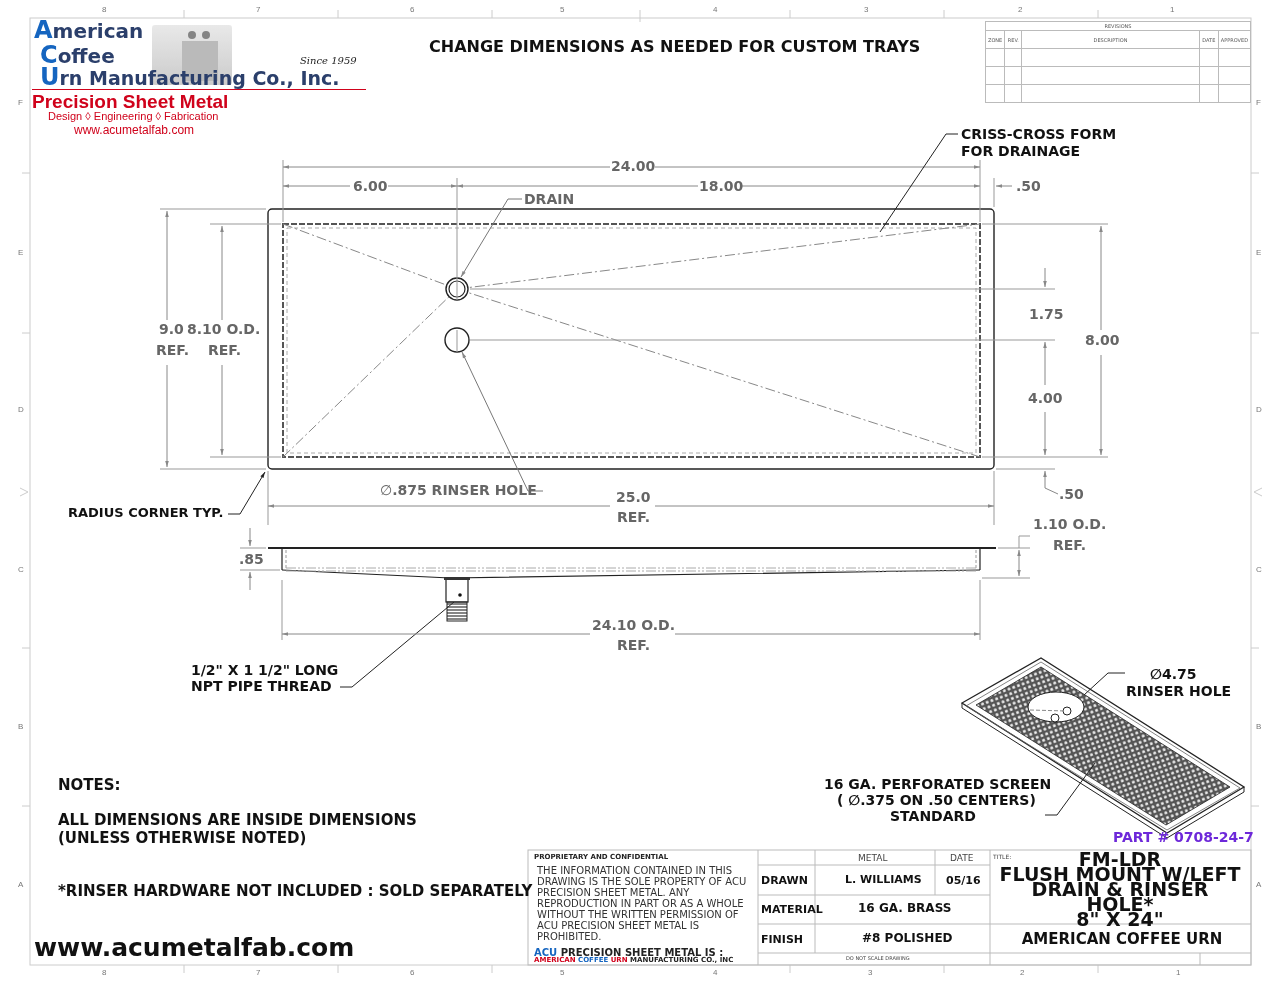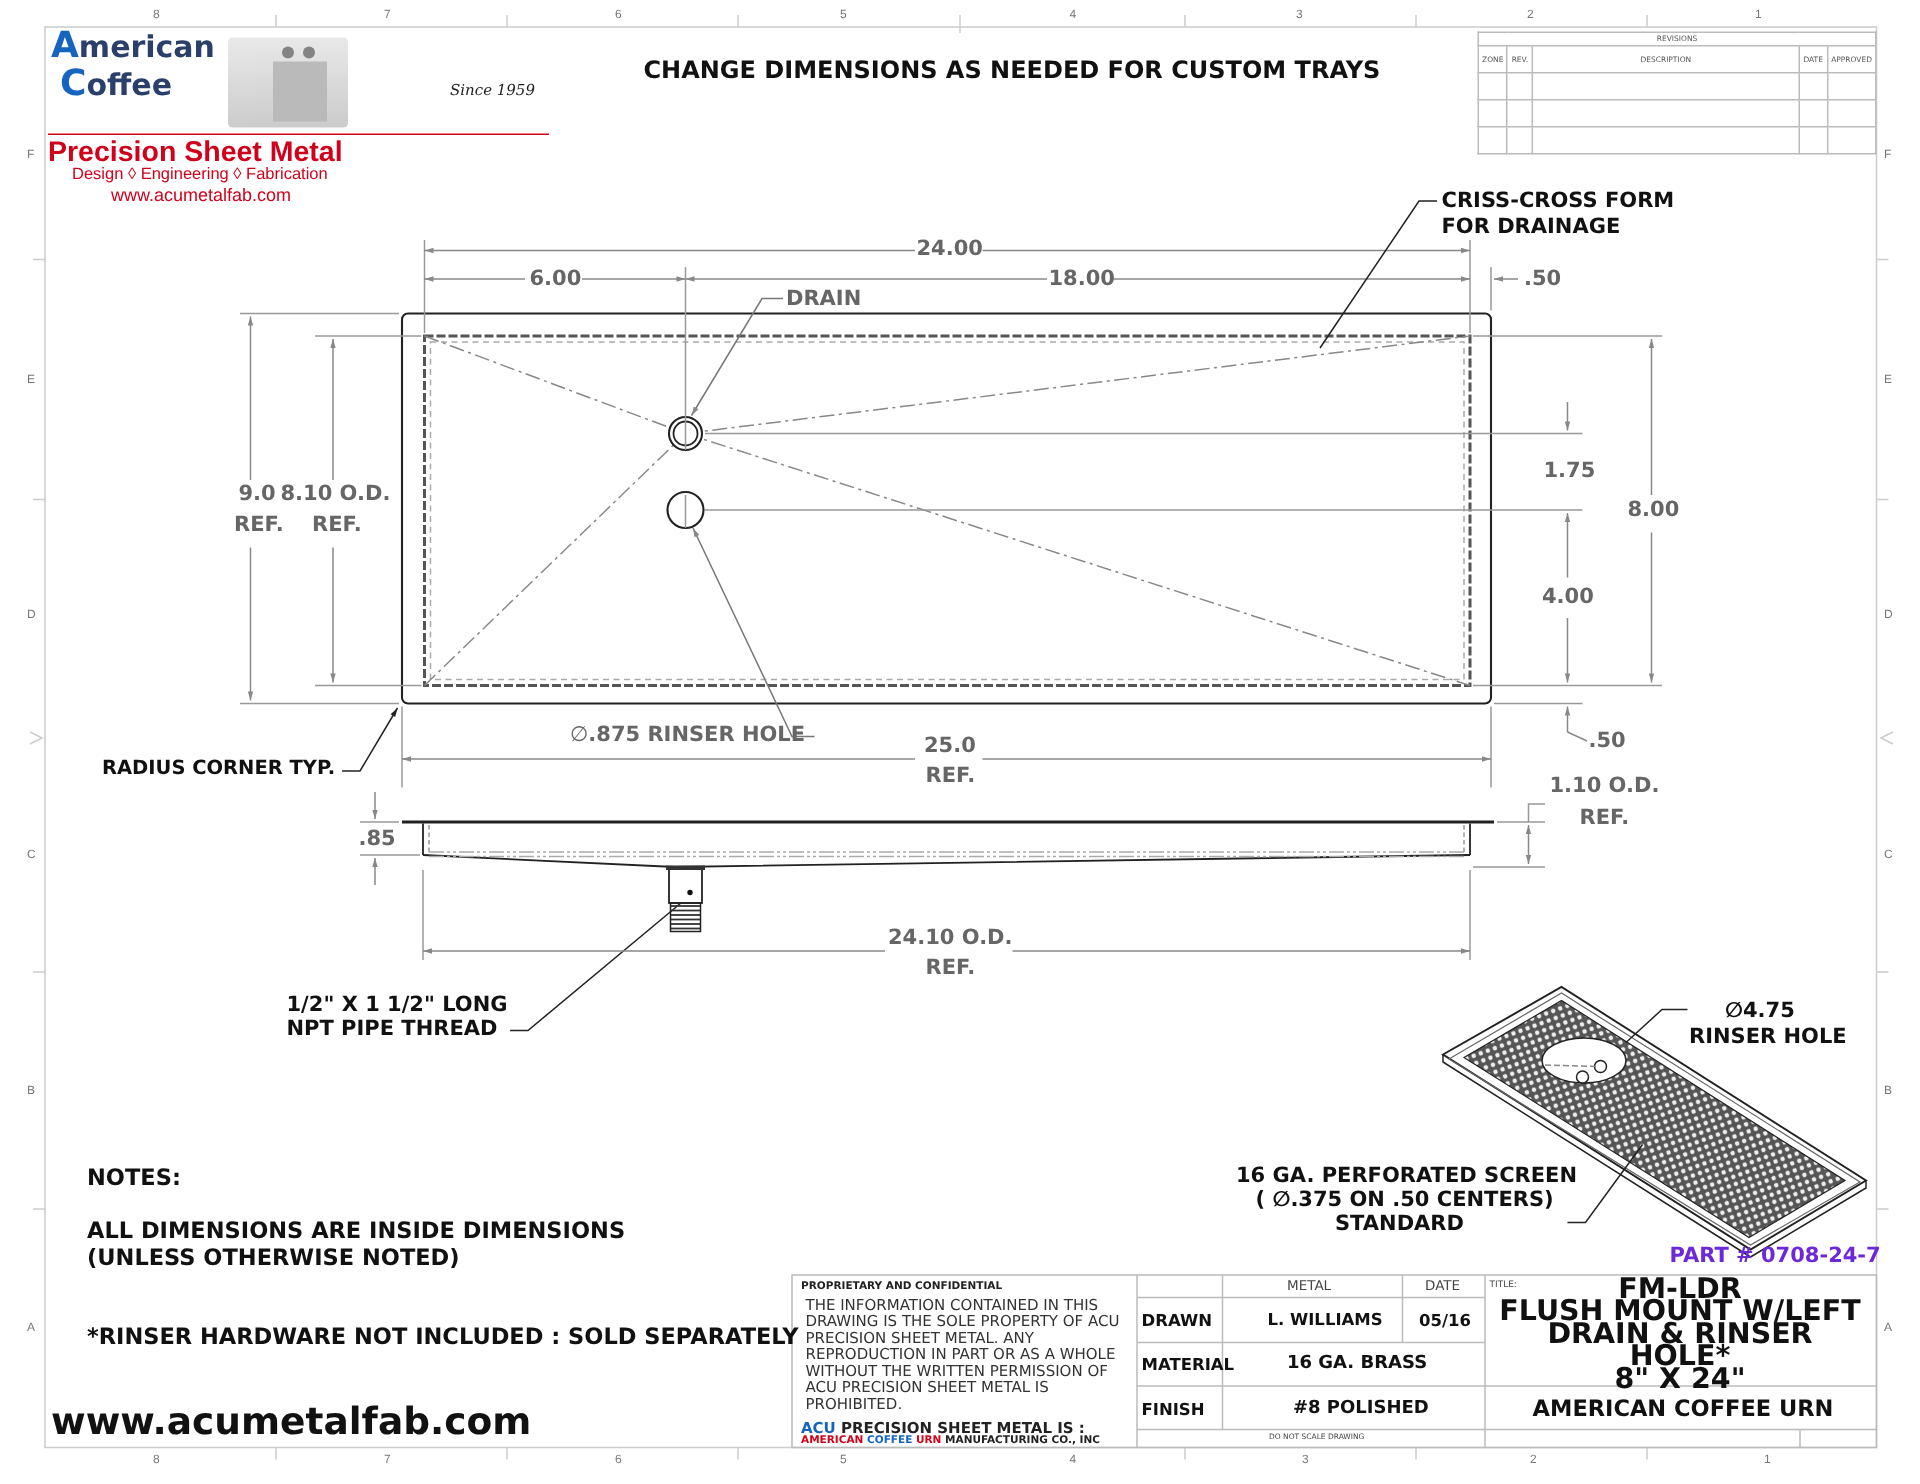--- a/index.html
+++ b/index.html
@@ -237,20 +237,21 @@
 <div class="abs" style="left:32px;top:19px;width:336px;height:120px;">
   <div class="abs" style="left:120px;top:6px;width:80px;height:60px;background:linear-gradient(180deg,#e4e4e4,#bfbfbf);border-radius:3px;opacity:.8;">
     <div class="abs" style="left:36px;top:6px;width:8px;height:8px;border-radius:50%;background:#666"></div>
     <div class="abs" style="left:50px;top:6px;width:8px;height:8px;border-radius:50%;background:#666"></div>
     <div class="abs" style="left:30px;top:16px;width:36px;height:40px;background:#aaa"></div>
   </div>
   <div class="abs" style="left:2px;top:0px;font-family:'DejaVu Sans',sans-serif;font-weight:bold;font-size:20px;color:#2b3f6b;line-height:22px;">
     <div><span style="color:#1565c0;font-size:24px">A</span>merican</div>
   </div>
   <div class="abs" style="left:8px;top:22px;font-family:'DejaVu Sans',sans-serif;font-weight:bold;font-size:20px;color:#2b3f6b;"><span style="color:#1565c0;font-size:24px">C</span>offee</div>
+  <div class="abs" style="left:8px;top:44px;font-family:'DejaVu Sans',sans-serif;font-weight:bold;font-size:19px;color:#2b3f6b;white-space:nowrap"><span style="color:#1565c0;font-size:24px">U</span>rn Manufacturing Co., Inc.</div>
   <div class="abs" style="left:268px;top:36px;font-family:'DejaVu Serif',serif;font-style:italic;font-size:10px;color:#222">Since 1959</div>
   <div class="abs" style="left:0;top:70px;width:334px;height:1px;background:#d0021b"></div>
   <div class="abs" style="left:0;top:72px;font-family:'Liberation Sans',sans-serif;font-weight:bold;font-size:19px;color:#d0021b;white-space:nowrap">Precision Sheet Metal</div>
   <div class="abs" style="left:16px;top:91px;font-family:'Liberation Sans',sans-serif;font-size:11px;color:#d0021b;white-space:nowrap">Design ◊ Engineering ◊ Fabrication</div>
   <div class="abs" style="left:42px;top:104px;font-family:'Liberation Sans',sans-serif;font-size:12px;color:#d0021b;white-space:nowrap">www.acumetalfab.com</div>
 </div>
 
 <div class="note" style="left:429px;top:38px;font-size:16px;">CHANGE DIMENSIONS AS NEEDED FOR CUSTOM TRAYS</div>
 
 <table class="rev" style="left:985px;top:21px;width:266px;">

